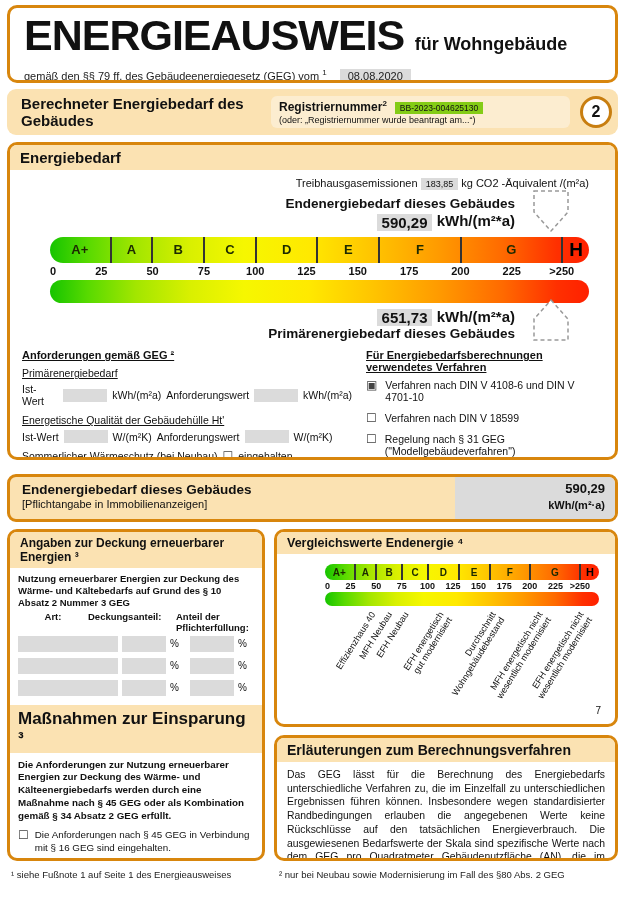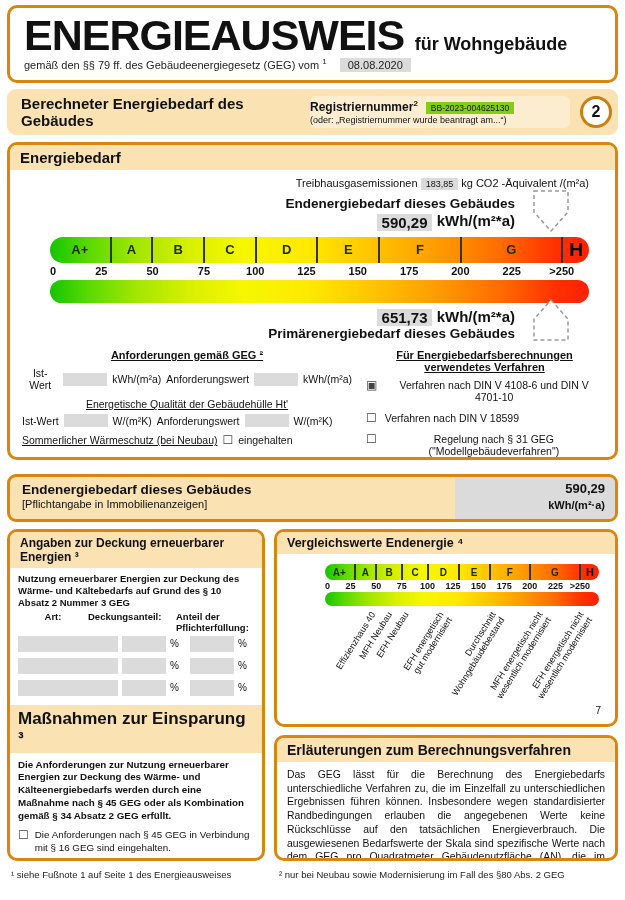--- a/index.html
+++ b/index.html
@@ -9,27 +9,27 @@
   
   .obox { border:3px solid #D8860D; border-radius:10px; background:#fff; overflow:hidden; }
   .strip { background:#FBE2B2; padding:4px 10px; font-weight:bold; }
   .gbox { display:inline-block; background:#DBDBDB; vertical-align:middle; }
   sup.s { font-size:8px; vertical-align:super; }
 
   
   .hd { height:78px; padding:6px 14px 4px; margin-bottom:6px; }
   .hd-title { font-size:43px; font-weight:bold; letter-spacing:-1px; line-height:1.0; display:inline; }
   .hd-sub { font-size:18px; font-weight:bold; display:inline; margin-left:6px; }
-  .hd-law { font-size:11px; margin-top:0; color:#222; }
+  .hd-law { font-size:11px; margin-top:11px; color:#222; }
   .hd-date { background:#DBDBDB; padding:1px 8px; font-size:11px; margin-left:10px; }
 
   
   .band { background:#FBE2B2; border-radius:9px; height:46px; margin-bottom:7px; display:flex; align-items:center; padding:4px 8px 4px 14px; position:relative; }
   .band-title { font-size:15px; font-weight:bold; flex:1; }
-  .reg { background:#FCEDD0; border-radius:6px; padding:3px 0; width:260px; margin-right:40px; }
+  .reg { background:#FCEDD0; border-radius:6px; padding:3px 8px; width:299px; margin-right:40px; }
   .reg-l1 { display:flex; align-items:baseline; gap:8px; }
   .reg-label { font-size:12px; font-weight:bold; }
   .reg-val { background:#84cc16; font-size:8.5px; padding:1px 5px; }
   .reg-note { font-size:9px; margin-top:1px; }
   .pagecircle { position:absolute; right:6px; top:7px; width:32px; height:32px; border:3px solid #C87E10; border-radius:50%; background:#fff; display:flex; align-items:center; justify-content:center; font-size:16px; font-weight:bold; }
 
   
   .ebox { height:318px; margin-bottom:14px; }
   .ebox .strip { font-size:15px; }
   .ghg-row { text-align:right; padding:7px 26px 0 0; font-size:11px; }
@@ -47,21 +47,21 @@
   .seg:last-child { border-right:none; color:#000; font-size:19px; font-weight:900; }
   .ticks { position:relative; height:17px; width:calc(100% - 26px); font-size:11px; font-weight:bold; }
   .tick { position:absolute; top:2px; transform:translateX(-50%); }
   .tick.first { transform:none; }
   .tick.last { transform:translateX(-55%); }
   .gradbar { height:23px; border-radius:12px;
      background:linear-gradient(to right,#16c400 0%,#58da00 7%,#a3e600 16%,#d9f000 26%,#f6f700 36%,#ffe900 48%,#ffc400 60%,#ff9b00 72%,#ff6a00 84%,#ff3000 94%,#ff2000 100%); }
 
   .primrow { position:relative; text-align:right; padding:4px 100px 2px 0; }
 
-  .req { display:flex; padding:6px 12px 0 12px; gap:14px;text-align:center; }
+  .req { display:flex; padding:6px 12px 0 12px; gap:14px; }
   .req-l { width:330px; font-size:10.5px; }
   .req-r { flex:1; font-size:10.5px; }
   .req h4 { font-size:11px; font-weight:bold; text-decoration:underline; margin-bottom:6px; }
   .uline { text-decoration:underline; }
   .req-row { display:flex; align-items:center; gap:5px; margin:4px 0 7px; }
   .req-row .gbox { width:44px; height:13px; }
   .sommer { display:flex; align-items:center; gap:5px; margin-top:5px; }
   .cb { font-size:12px; color:#444; line-height:1; }
   .vitem { display:flex; gap:8px; margin-bottom:9px; align-items:flex-start; }
 
@@ -197,20 +197,21 @@
       </div>
       <div class="end-label">Primärenergiebedarf dieses Gebäudes</div>
       <svg class="arr" style="top:-6px;" width="40" height="46">
         <polygon points="20,3 37,22 37,43 3,43 3,22" fill="#fff" stroke="#999" stroke-width="1.5" stroke-dasharray="4 3"></polygon>
       </svg>
     </div>
 
     <div class="req">
       <div class="req-l">
         <h4>Anforderungen gemäß GEG ²</h4>
+        <div class="uline">Primärenergiebedarf</div>
         <div class="req-row">
           <span>Ist-Wert</span>
           <span class="gbox"></span>
           <span>kWh/(m²a)</span>
           <span>Anforderungswert</span>
           <span class="gbox"></span>
           <span>kWh/(m²a)</span>
         </div>
         <div class="uline">Energetische Qualität der Gebäudehülle Ht'</div>
         <div class="req-row">

